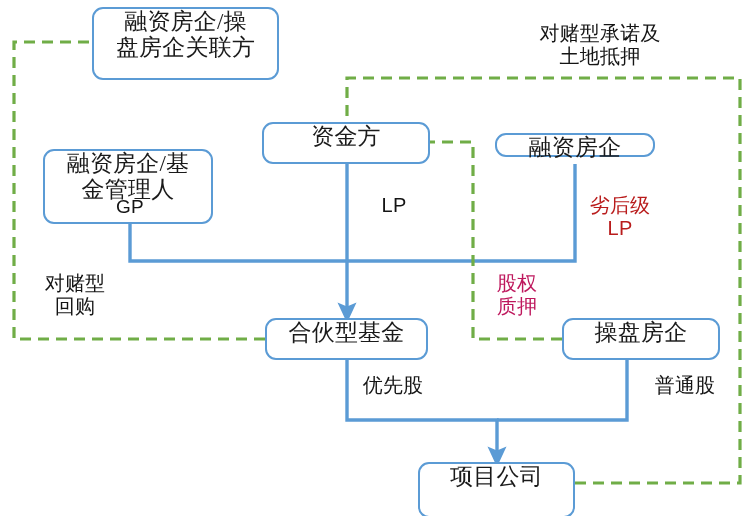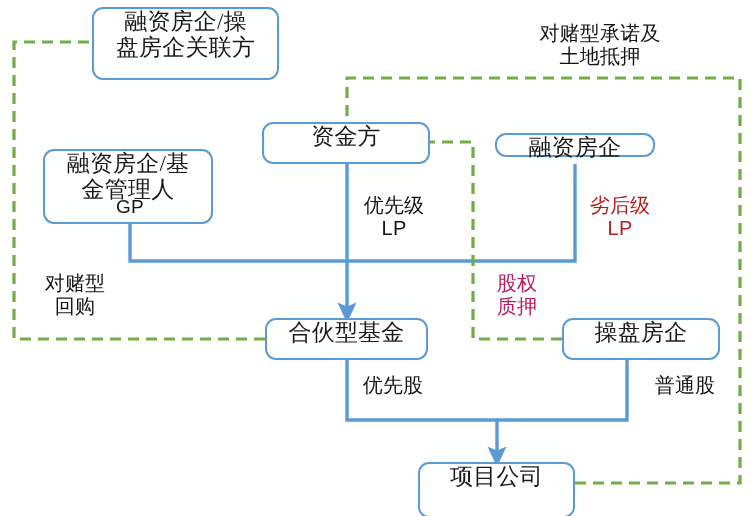--- a/index.html
+++ b/index.html
@@ -98,21 +98,21 @@
       <div class="node" style="left: 43px; top: 108px; width: 170px; height: 75px; border-color: rgb(91, 155, 213); margin-top: 41px;"><span class="node-label">融资房企/基
 金管理人</span></div>
       <div class="node" style="left: 262px; top: 122px; width: 168px; height: 42px; border-color: rgb(91, 155, 213);"><span class="node-label">资金方</span></div>
       <div class="node" style="left: 495px; top: 133px; width: 160px; height: 24px; border-color: rgb(91, 155, 213);"><span class="node-label">融资房企</span></div>
       <div class="node" style="left: 265px; top: 318px; width: 163px; height: 42px; border-color: rgb(91, 155, 213);"><span class="node-label">合伙型基金</span></div>
       <div class="node" style="left: 562px; top: 318px; width: 158px; height: 42px; border-color: rgb(91, 155, 213);"><span class="node-label">操盘房企</span></div>
       <div class="node" style="left: 418px; top: 462px; width: 157px; height: 56px; border-color: rgb(91, 155, 213);"><span class="node-label">项目公司</span></div>
     </div>
   <div id="label-layer">
       <div class="edge-label lat" style="left: 88px; top: 196px; width: 84px; color: rgb(20, 20, 20);">GP</div>
-      <div class="edge-label mixed" style="left: 352px; top: 194px; width: 84px; color: rgb(20, 20, 20);"><span style="display: block;">优先级</span><span class="lat-line">LP</span></div>
+      <div class="edge-label mixed" style="left: 352px; top: 194px; width: 84px; color: rgb(20, 20, 20);"><span class="lat-line">LP</span></div>
       <div class="edge-label mixed" style="left: 578px; top: 194px; width: 84px; color: #b91c1c;"><span style="display: block;">劣后级</span><span class="lat-line">LP</span></div>
       <div class="edge-label" style="left: 520px; top: 22px; width: 160px; color: rgb(20, 20, 20);">对赌型承诺及
 土地抵押</div>
       <div class="edge-label" style="left: 30px; top: 272px; width: 90px; color: rgb(20, 20, 20);">对赌型
 回购</div>
       <div class="edge-label" style="left: 482px; top: 272px; width: 70px; color: #be185d;">股权
 质押</div>
       <div class="edge-label" style="left: 348px; top: 374px; width: 90px; color: rgb(20, 20, 20);">优先股</div>
       <div class="edge-label" style="left: 640px; top: 374px; width: 90px; color: rgb(20, 20, 20);">普通股</div>
     </div>

